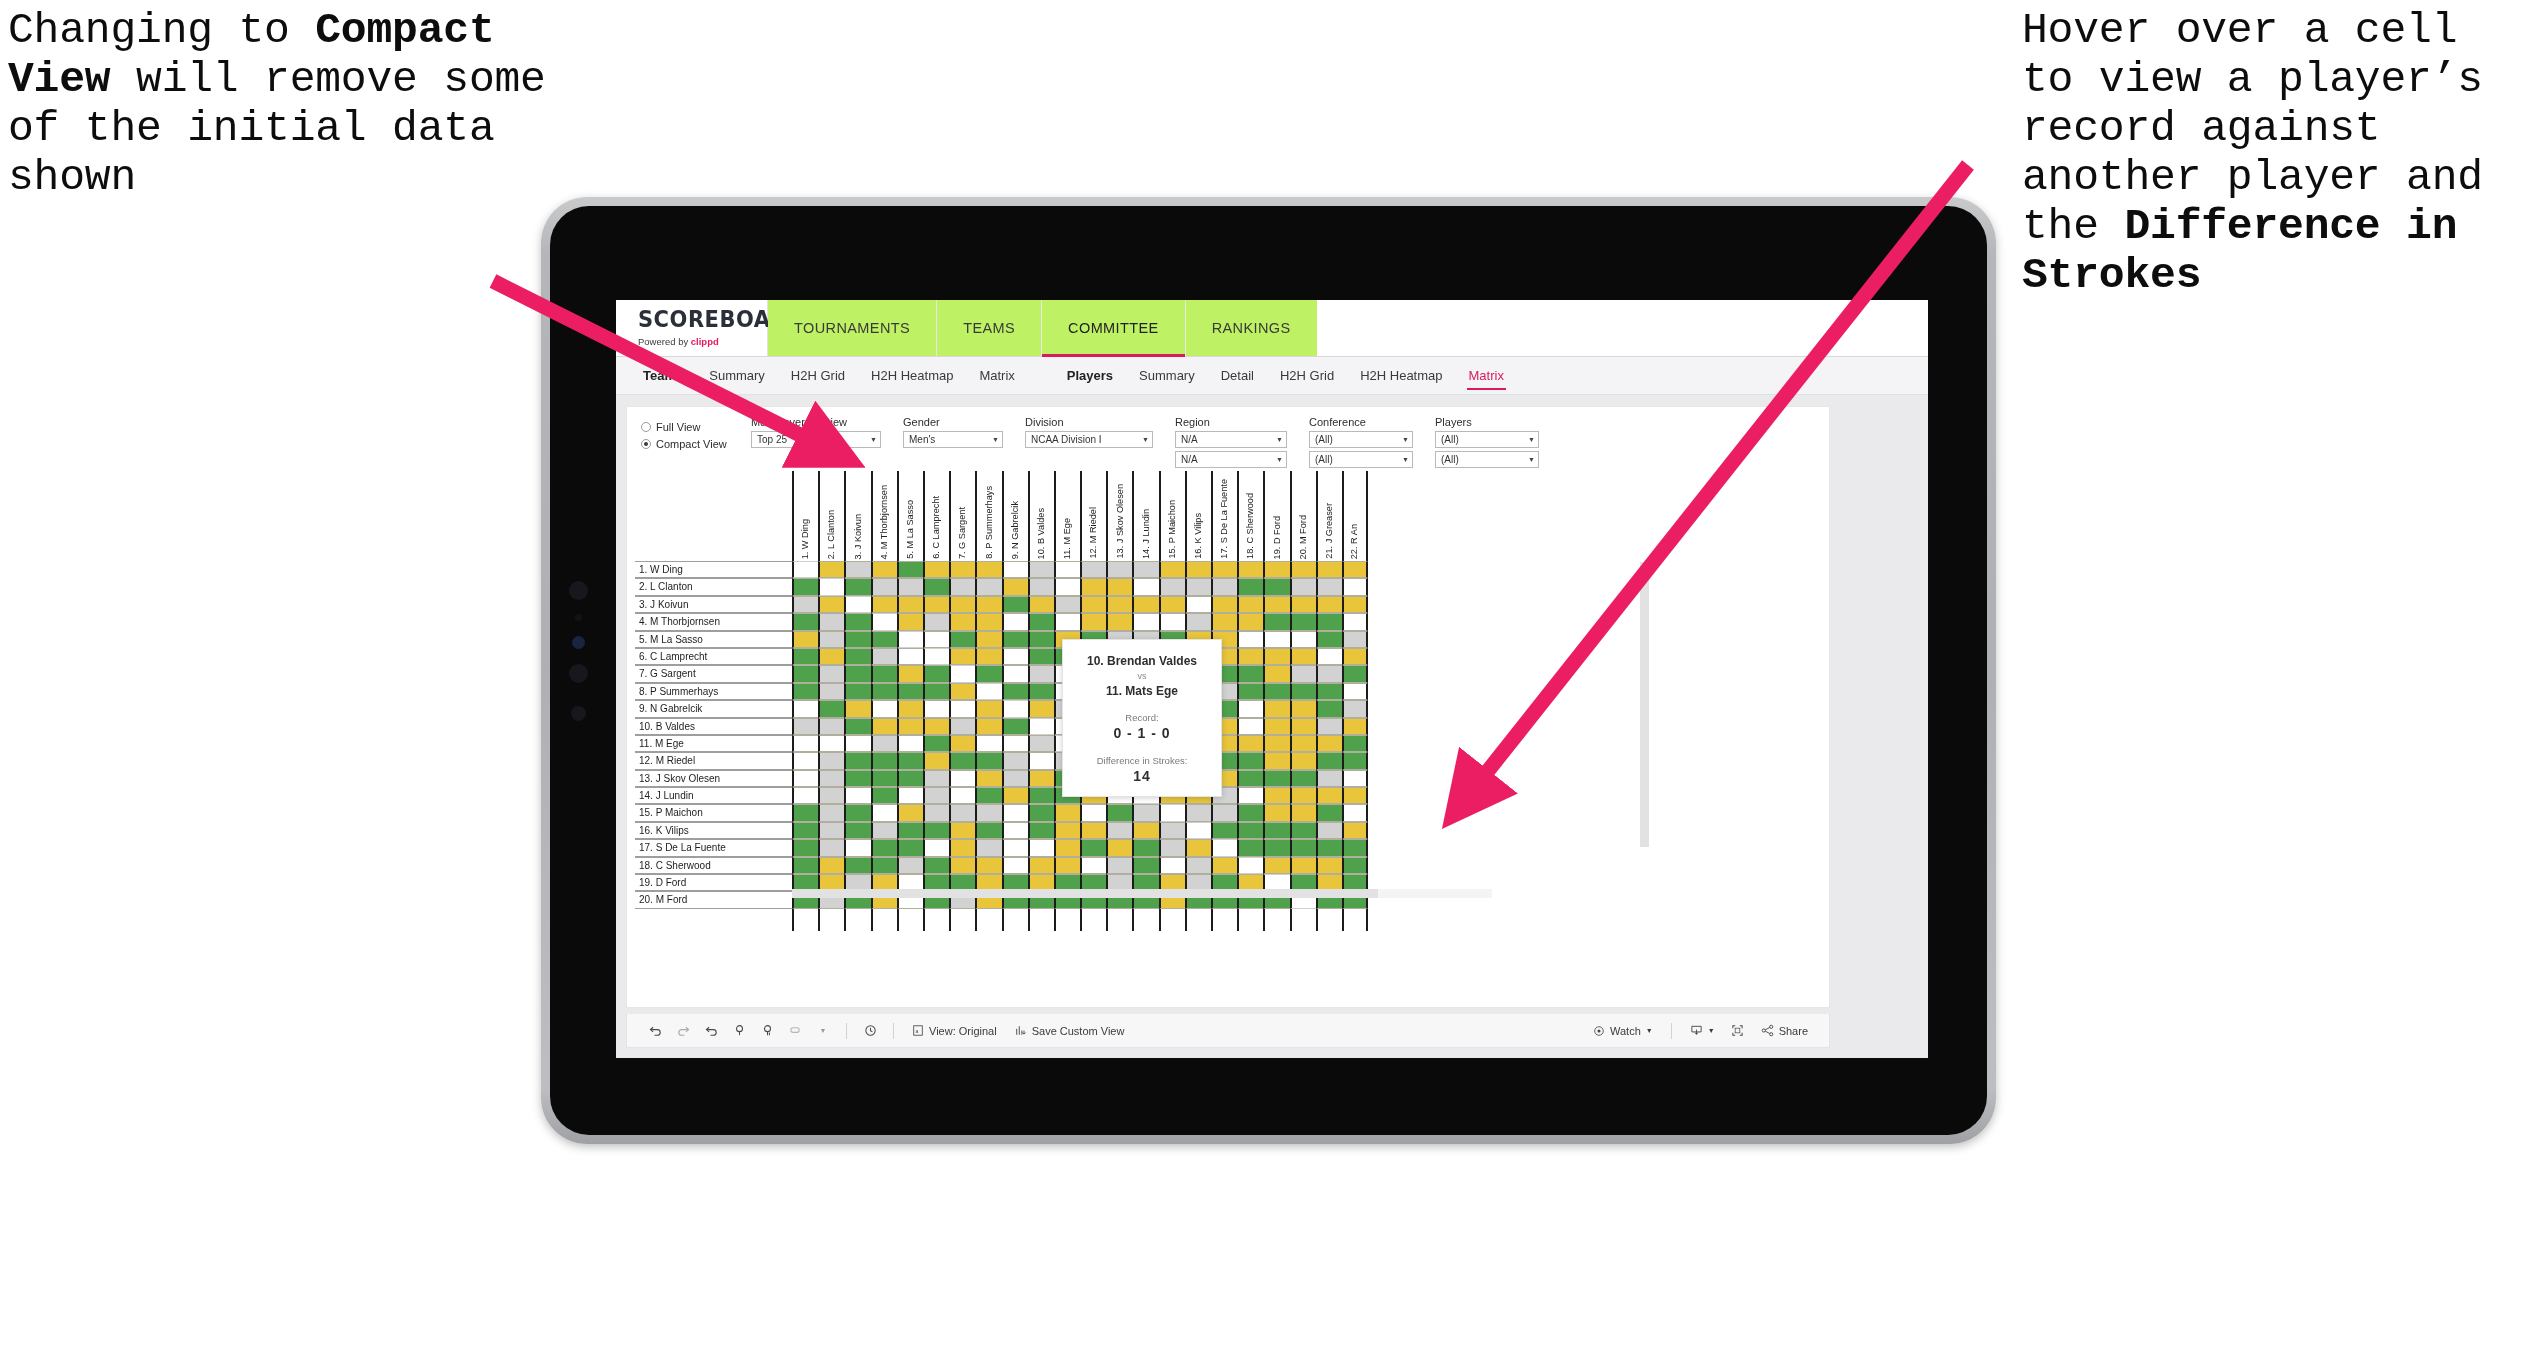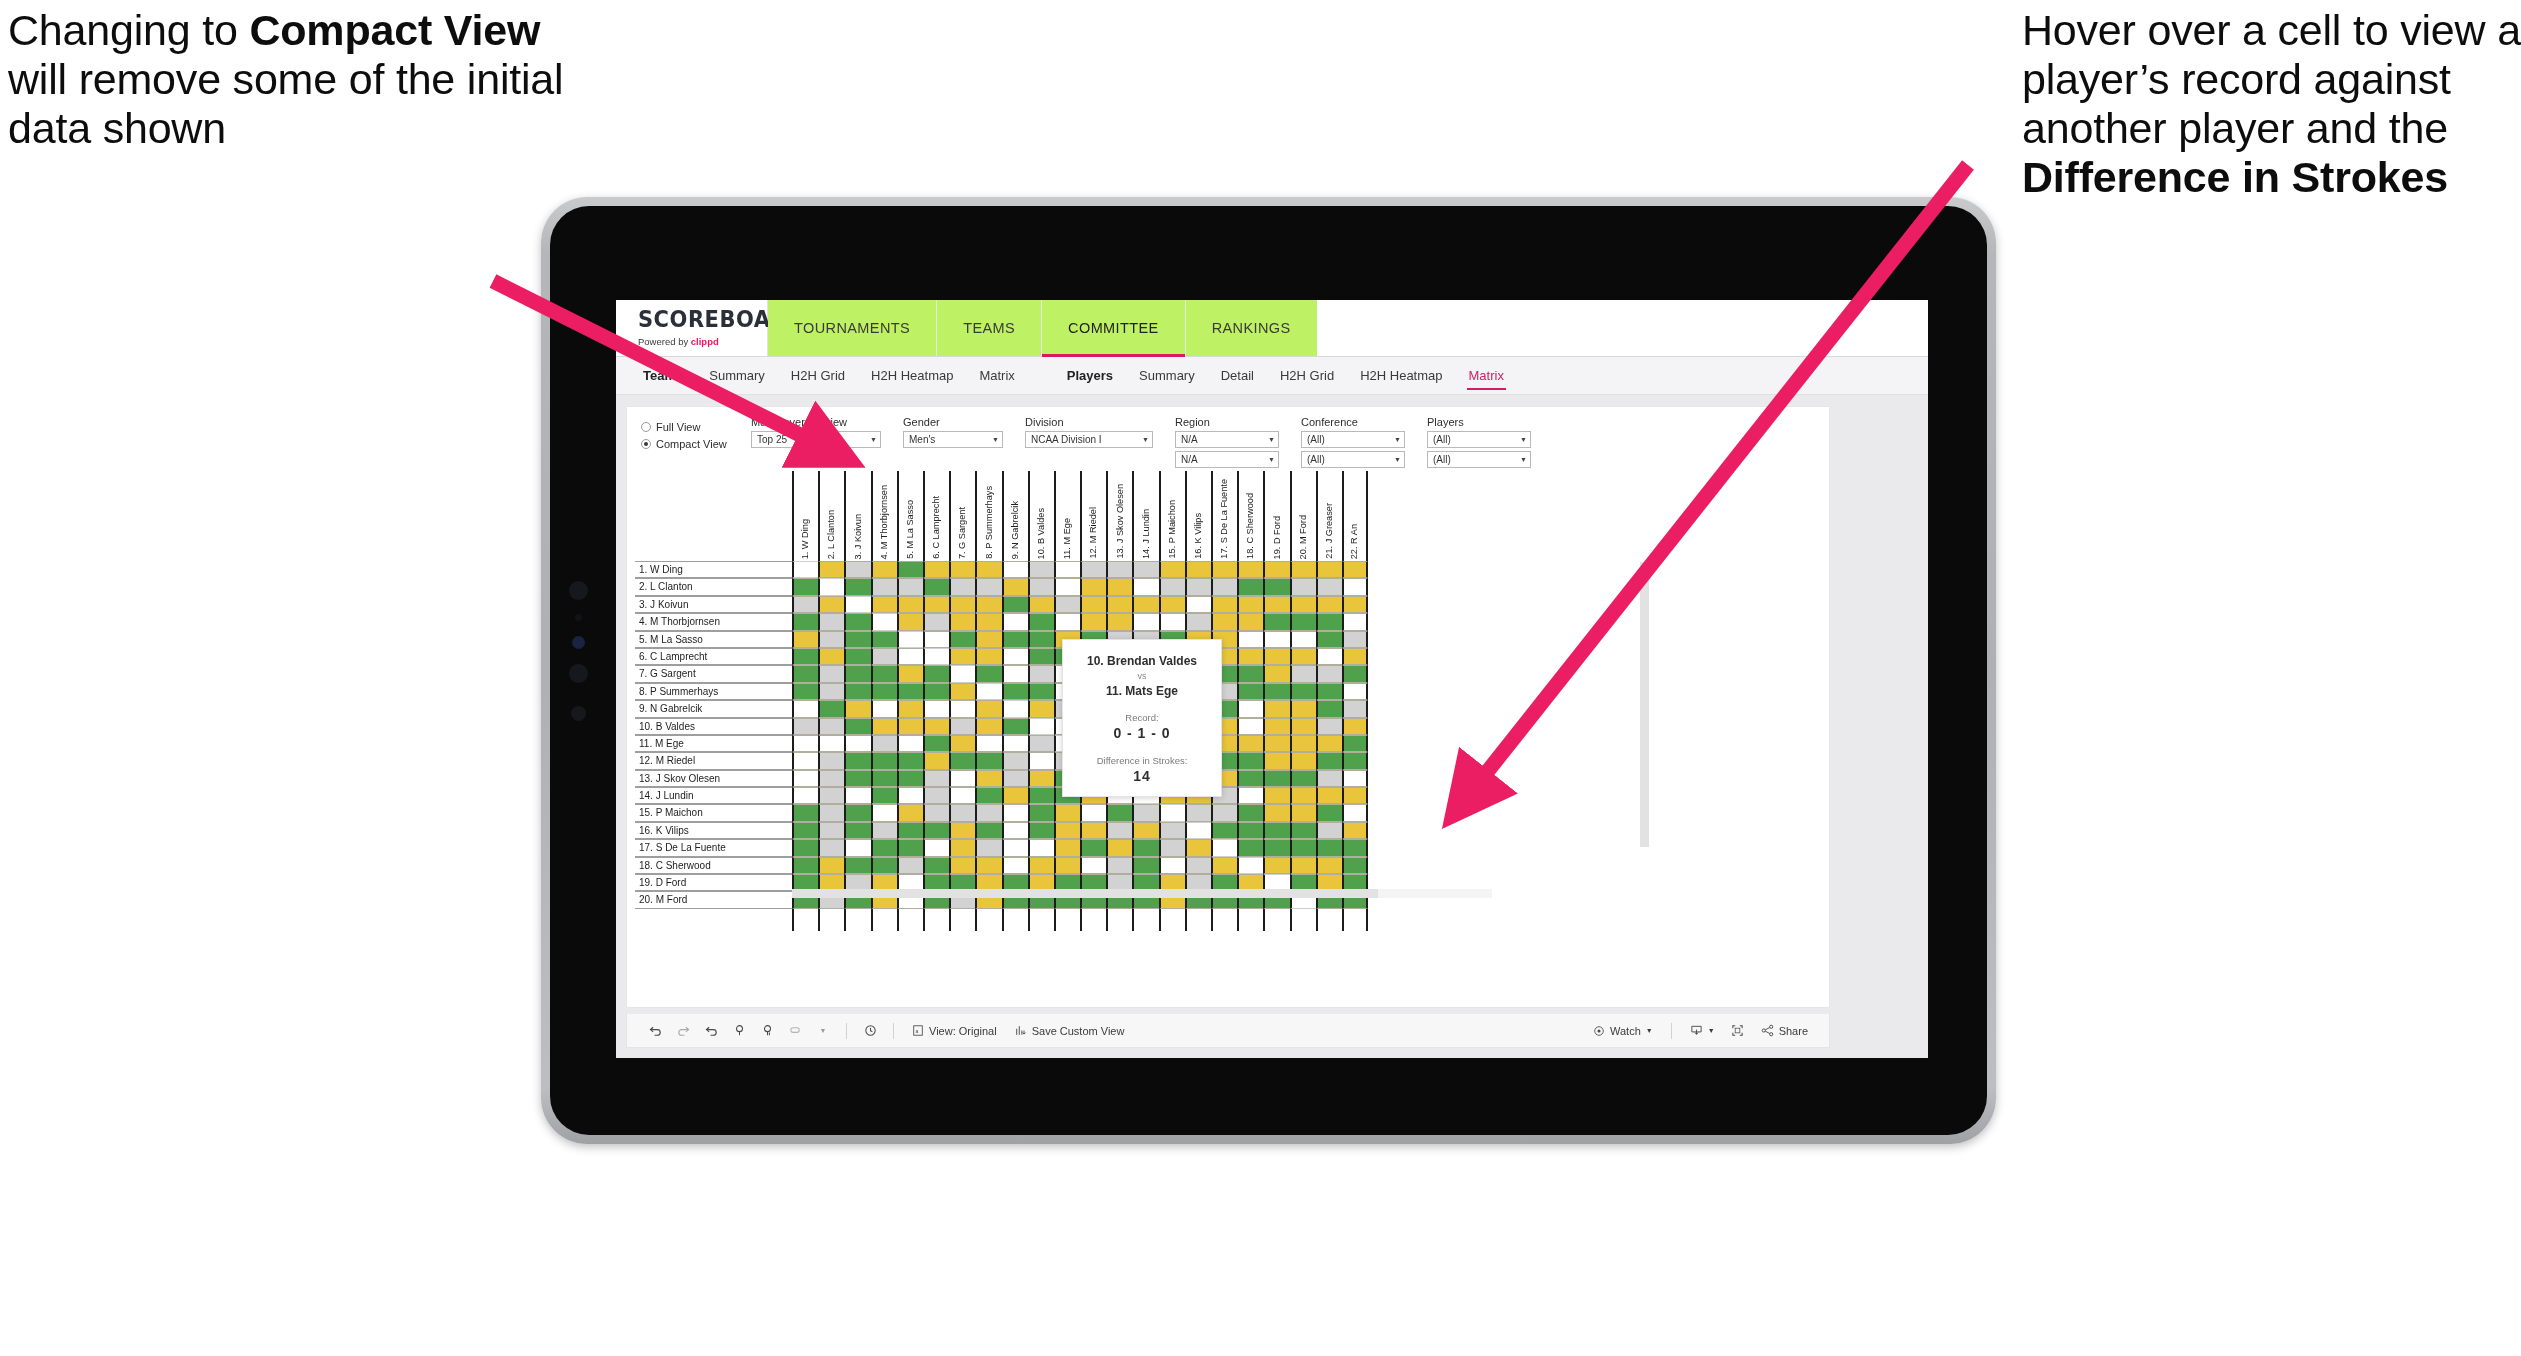--- a/index.html
+++ b/index.html
@@ -5,21 +5,21 @@
   * { box-sizing: border-box; margin: 0; padding: 0; }
   html, body { width: 2521px; height: 1356px; background: #ffffff; overflow: hidden; }
   body { font-family: "Liberation Sans", sans-serif; position: relative; }
 
   
   .annot {
     position: absolute;
     font-size: 43px;
     line-height: 1.14;
     color: #0d0d0d;
-    font-family: Liberation Sans, sans-serif;
+    font-family: Liberation Mono, monospace;
     letter-spacing: -0.2px;
   }
   .annot b { font-weight: 700; }
   #annot-left  { left: 8px;  top: 6px;  width: 560px; }
   #annot-right { left: 2022px; top: 6px; width: 500px; }
 
   
   #tablet {
     position: absolute;
     left: 541px; top: 197px;
@@ -136,21 +136,21 @@
   .sel-box {
     height: 17px; border: 1px solid #b9b9b9; background: #fff;
     display: flex; align-items: center; justify-content: space-between;
     padding: 0 3px 0 5px; font-size: 10px; color: #333; cursor: pointer;
     margin-bottom: 3px;
   }
   .sel-box .caret { font-size: 7px; color: #444; }
   .w-maxp { width: 130px; }
   .w-gen  { width: 100px; }
   .w-div  { width: 128px; }
-  .w-reg  { width: 104px; }
+  .w-reg  { width: 112px; }
   .w-conf { width: 104px; }
   .w-play { width: 104px; }
 
   
   #matrix { position: absolute; left: 8px; top: 64px; }
   #mat-headers {
     display: flex; align-items: flex-end; height: 90px;
     margin-left: 157px;
   }
   .colhead {

